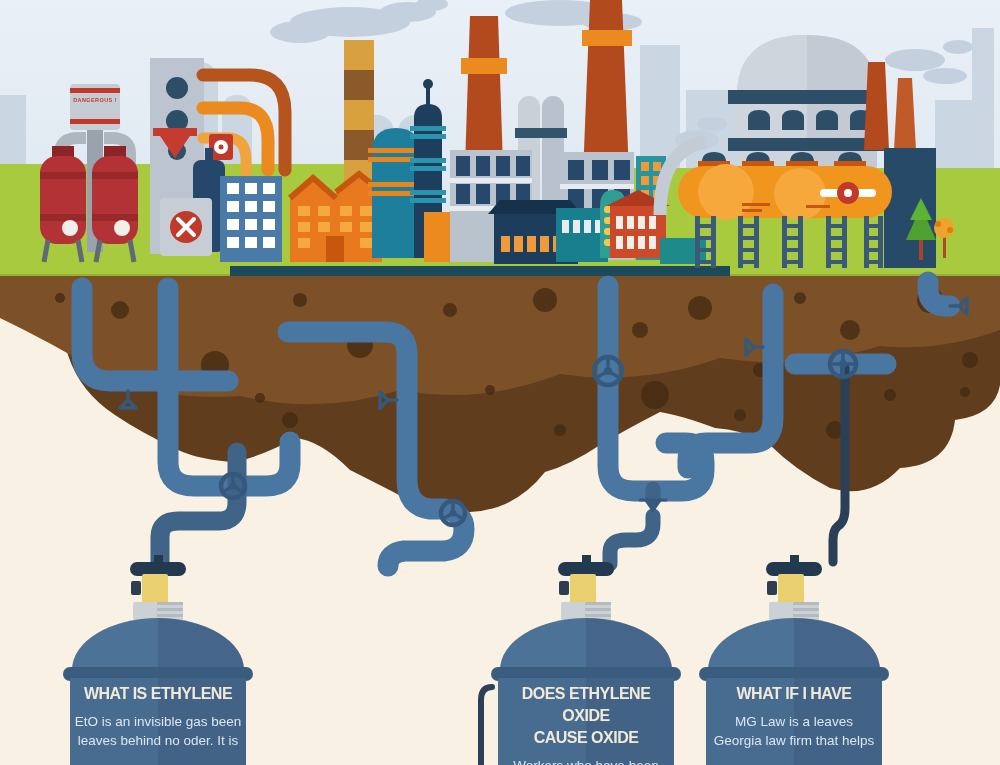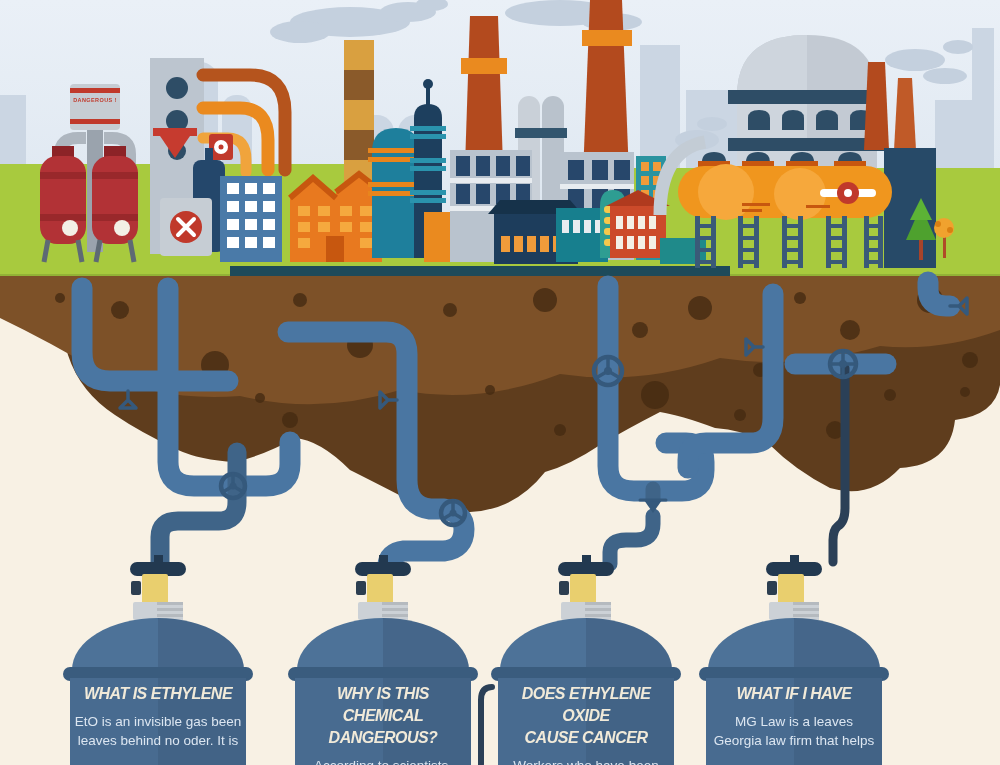--- a/index.html
+++ b/index.html
@@ -38,21 +38,21 @@
   .can-collar::after{content:"";position:absolute;right:0;top:0;width:26px;height:100%;
     background:repeating-linear-gradient(180deg,#b5babf 0 3px,#ccd1d6 3px 6px);}
   .can-dome{position:absolute;left:9px;top:63px;width:172px;height:52px;background:var(--canister-dome,#4d7298);
     border-radius:86px 86px 0 0 / 52px 52px 0 0;overflow:hidden;}
   .can-dome-shade{position:absolute;right:0;top:0;width:50%;height:100%;background:rgba(18,32,58,.14);}
   .can-rim{position:absolute;left:0;top:112px;width:190px;height:14px;border-radius:7px;background:var(--canister-rim,#3a5c7e);}
   .can-body{position:absolute;left:7px;top:123px;width:176px;height:90px;background:var(--canister,#486b90);overflow:visible;}
   .can-body-shade{position:absolute;right:0;top:0;width:50%;height:100%;background:rgba(15,28,52,.10);}
   .can-heading{position:relative;margin:0;padding-top:5px;text-align:center;
     font-size:16px;font-weight:bold;letter-spacing:-.5px;line-height:22px;
-    color:var(--heading-text,#f1ead9);font-style:italic;}
+    color:var(--heading-text,#f1ead9);}
   .can-text{position:relative;margin:7px 0 0 0;text-align:center;
     font-size:13.5px;line-height:19px;color:var(--body-text,#dce6f1);}
   .can-heading span,.can-text span{display:block;}
   
   .danger-sign-label{position:absolute;left:70px;top:97px;width:50px;z-index:5;
     text-align:center;font-size:5.5px;font-weight:bold;letter-spacing:.4px;
     color:var(--danger-red,#c0392b);}
 </style>
 </head>
 <body>
@@ -556,58 +556,36 @@
       <h2 class="can-heading">
         <span>WHAT IS ETHYLENE</span>
       </h2>
       <p class="can-text">
         <span>EtO is an invisible gas been</span>
         <span>leaves behind no oder. It is</span>
       </p>
     </div>
   </div>
 
-  <div class="canister" style="left:288px">
-    <div class="can-stem"></div>
-    <div class="can-capbar"></div>
-    <div class="can-knob"></div>
-    <div class="can-valve"></div>
-    <div class="can-collar"></div>
-    <div class="can-dome">
-        <div class="can-dome-shade"></div>
-      </div>
-    <div class="can-rim"></div>
-    <div class="can-body">
-      <div class="can-body-shade"></div>
-      <h2 class="can-heading">
-        <span>WHY IS THIS CHEMICAL</span>
-        <span>DANGEROUS?</span>
-      </h2>
-      <p class="can-text">
-        <span>According to scientists,</span>
-
-      </p>
-    </div>
-  </div>
 
   <div class="canister" style="left:491px">
     <div class="can-stem"></div>
     <div class="can-capbar"></div>
     <div class="can-knob"></div>
     <div class="can-valve"></div>
     <div class="can-collar"></div>
     <div class="can-dome">
         <div class="can-dome-shade"></div>
       </div>
     <div class="can-rim"></div>
     <div class="can-body">
       <div class="can-body-shade"></div>
       <h2 class="can-heading">
         <span>DOES ETHYLENE OXIDE</span>
-        <span>CAUSE CANCER</span>
+        <span>CAUSE OXIDE</span>
       </h2>
       <p class="can-text">
         <span>Workers who have been</span>
 
       </p>
     </div>
   </div>
 
   <div class="canister" style="left:699px">
     <div class="can-stem"></div>

